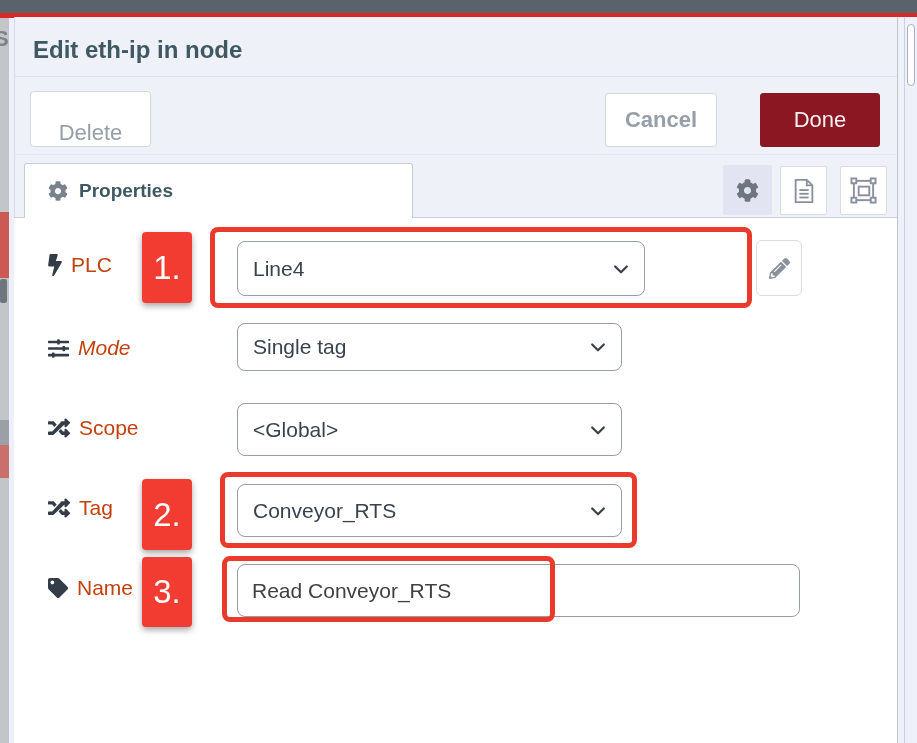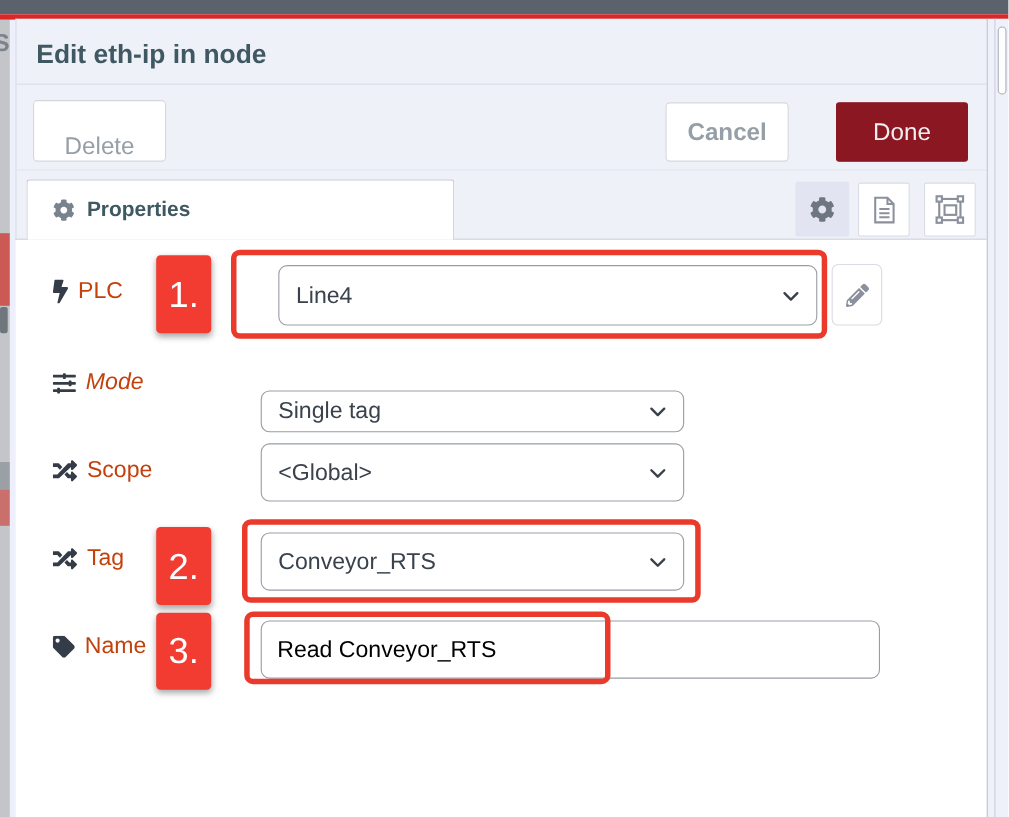--- a/index.html
+++ b/index.html
@@ -44,21 +44,21 @@
   .tool-group { left:840px; top:166px; width:47px; height:49px; background:#fff; border:1px solid #d9dce6; }
 
   
   .form-bg { left:14px; top:218px; width:883px; height:525px; background:#fff; }
   .f-label { display:flex; align-items:center; gap:9px; font-size:21px; color:#c2410c; }
   .f-label svg { flex:0 0 auto; }
   .sel { background:#fff; border:1px solid #989da5; border-radius:8px;
          display:flex; align-items:center; justify-content:space-between;
          padding:0 13px 0 15px; font-size:21px; color:#3a424d; }
   .txt-input { background:#fff; border:1px solid #989da5; border-radius:8px;
-         font-size:21px; color:#000000; padding:0 0 0 14px;
+         font-size:21px; color:#404040; padding:0 0 0 14px;
          font-family:"Liberation Sans","DejaVu Sans",sans-serif; }
   .pencil-btn { left:756px; top:240px; width:46px; height:56px; background:#fff;
          border:1px solid #d9dce2; border-radius:6px;
          display:flex; align-items:center; justify-content:center; }
 
   
   .badge { background:#f23c31; color:#fff; border-radius:4px;
            display:flex; align-items:center; justify-content:center;
            font-size:33px; box-shadow:0 3px 6px rgba(0,0,0,.35); z-index:5; }
   .ann-rect { border:5px solid #e93a2c; border-radius:8px; background:transparent; z-index:4; pointer-events:none; }
@@ -138,39 +138,39 @@
   <div class="abs f-label" style="left:48px;top:253px;">
     <svg width="14" height="22" viewBox="0 0 320 512" fill="#343c48">
         <path d="M296 160H180.6l42.6-129.8C227.2 15 215.7 0 200 0H56C44 0 33.8 8.9 32.2 20.8l-32 240C-1.7 275.2 9.5 288 24 288h118.7L96.6 482.5c-3.6 15.2 8 29.5 23.3 29.5 8.4 0 16.4-4.4 20.8-12l176-304c9.3-15.9-2.2-36-20.7-36z"></path>
       </svg>
     <span>PLC</span>
   </div>
   <div class="abs badge" style="left:142px;top:232px;width:50px;height:71px;">
     <span>1.</span>
   </div>
   <div class="abs ann-rect" style="left:210px;top:227px;width:542px;height:81px;"></div>
-  <div class="abs sel" style="left:237px;top:241px;width:490px;height:55px;margin-left:16px;">
+  <div class="abs sel" style="left:237px;top:241px;width:408px;height:55px;">
     <span>Line4</span>
     <svg width="20" height="20" viewBox="0 0 24 24">
         <path d="M5 9l7 7 7-7" fill="none" stroke="#394049" stroke-width="2.6" stroke-linecap="round" stroke-linejoin="round"></path>
       </svg>
   </div>
   <div class="abs pencil-btn">
     <svg width="21" height="21" viewBox="0 0 512 512" fill="#8b919c">
         <path d="M497.9 142.1l-46.1 46.1c-4.7 4.7-12.3 4.7-17 0l-111-111c-4.7-4.7-4.7-12.3 0-17l46.1-46.1c18.7-18.7 49.1-18.7 67.9 0l60.1 60.1c18.8 18.7 18.8 49.1 0 67.9zM284.2 99.8L21.6 362.4.4 483.9c-2.9 16.4 11.4 30.6 27.8 27.8l121.5-21.3 262.6-262.6c4.7-4.7 4.7-12.3 0-17l-111-111c-4.8-4.7-12.4-4.7-17.1 0zM124.1 339.9c-5.5-5.5-5.5-14.3 0-19.8l154-154c5.5-5.5 14.3-5.5 19.8 0s5.5 14.3 0 19.8l-154 154c-5.5 5.5-14.3 5.5-19.8 0zM88 424h48v36.3l-64.5 11.3-31.1-31.1L51.7 376H88v48z"></path>
       </svg>
   </div>
 
   <div class="abs f-label" style="left:48px;top:336px;font-style:italic;">
     <svg width="21" height="21" viewBox="0 0 512 512" fill="#343c48">
         <path d="M496 384H160v-16c0-8.8-7.2-16-16-16h-32c-8.8 0-16 7.2-16 16v16H16c-8.8 0-16 7.2-16 16v32c0 8.8 7.2 16 16 16h80v16c0 8.8 7.2 16 16 16h32c8.8 0 16-7.2 16-16v-16h336c8.8 0 16-7.2 16-16v-32c0-8.8-7.2-16-16-16zm0-160h-80v-16c0-8.8-7.2-16-16-16h-32c-8.8 0-16 7.2-16 16v16H16c-8.8 0-16 7.2-16 16v32c0 8.8 7.2 16 16 16h336v16c0 8.8 7.2 16 16 16h32c8.8 0 16-7.2 16-16v-16h80c8.8 0 16-7.2 16-16v-32c0-8.8-7.2-16-16-16zm0-160H288V48c0-8.8-7.2-16-16-16h-32c-8.8 0-16 7.2-16 16v16H16C7.2 64 0 71.2 0 80v32c0 8.8 7.2 16 16 16h208v16c0 8.8 7.2 16 16 16h32c8.8 0 16-7.2 16-16v-16h208c8.8 0 16-7.2 16-16V80c0-8.8-7.2-16-16-16z"></path>
       </svg>
     <span>Mode</span>
   </div>
-  <div class="abs sel" style="left:237px;top:323px;width:385px;height:38px;margin-top:32px;">
+  <div class="abs sel" style="left:237px;top:323px;width:385px;height:48px;">
     <span>Single tag</span>
     <svg width="20" height="20" viewBox="0 0 24 24">
         <path d="M5 9l7 7 7-7" fill="none" stroke="#394049" stroke-width="2.6" stroke-linecap="round" stroke-linejoin="round"></path>
       </svg>
   </div>
 
   <div class="abs f-label" style="left:48px;top:416px;">
     <svg width="22" height="22" viewBox="0 0 512 512" fill="#343c48">
         <path d="M504.971 359.029c9.373 9.373 9.373 24.569 0 33.941l-80 79.984c-15.01 15.01-40.971 4.49-40.971-16.971V416h-58.785a12.004 12.004 0 0 1-8.773-3.812l-70.556-75.596 53.333-57.143L352 336h32v-39.981c0-21.438 25.943-31.998 40.971-16.971l80 79.981zM12 176h84l52.781 56.551 53.333-57.143-70.556-75.596A11.999 11.999 0 0 0 122.785 96H12c-6.627 0-12 5.373-12 12v56c0 6.627 5.373 12 12 12zm372 0v39.984c0 21.46 25.961 31.98 40.971 16.971l80-79.984c9.373-9.373 9.373-24.569 0-33.941l-80-79.981C409.943 24.021 384 34.582 384 56.019V96h-58.785a12.004 12.004 0 0 0-8.773 3.812L96 336H12c-6.627 0-12 5.373-12 12v56c0 6.627 5.373 12 12 12h110.785c3.326 0 6.503-1.381 8.773-3.812L384 176z"></path>
       </svg>

